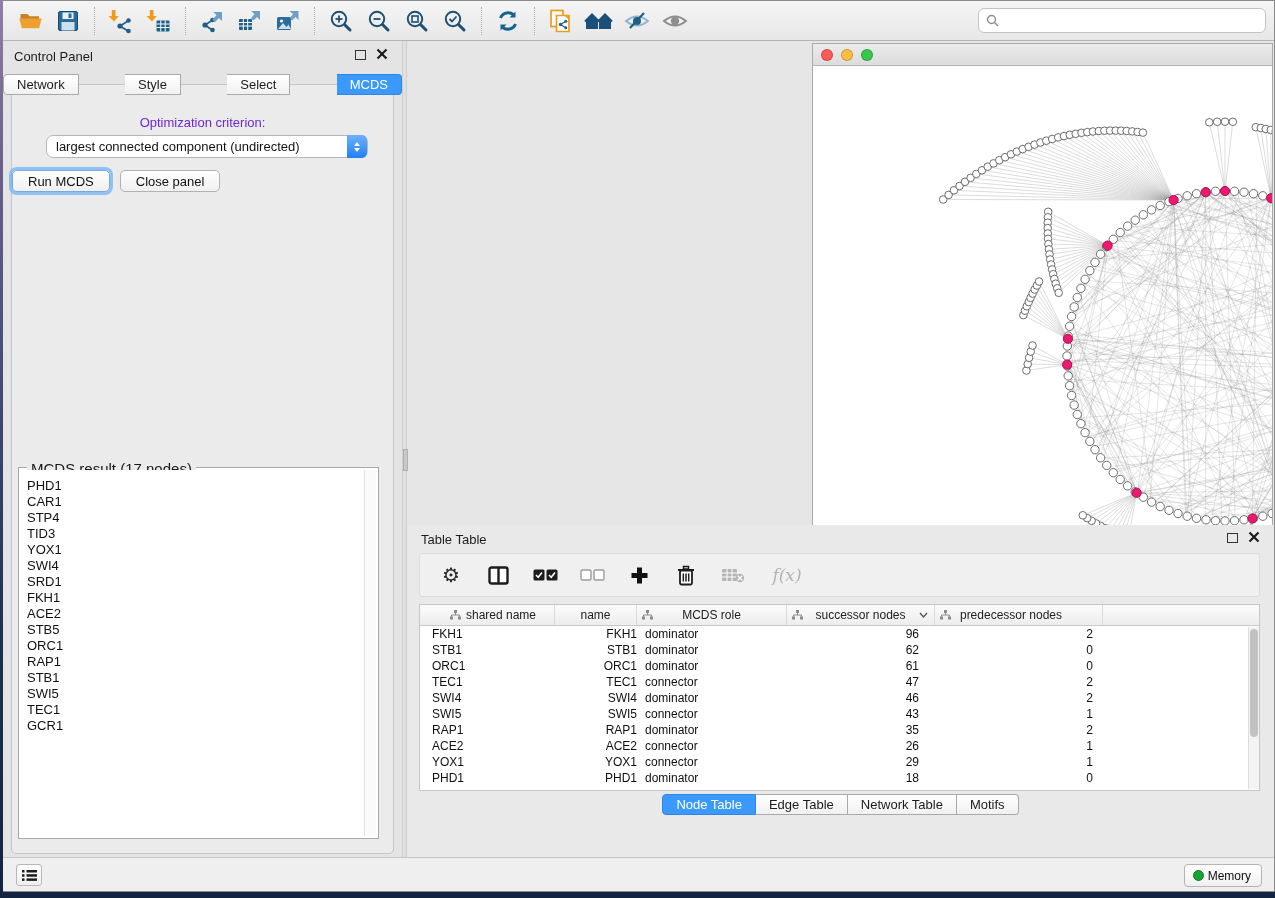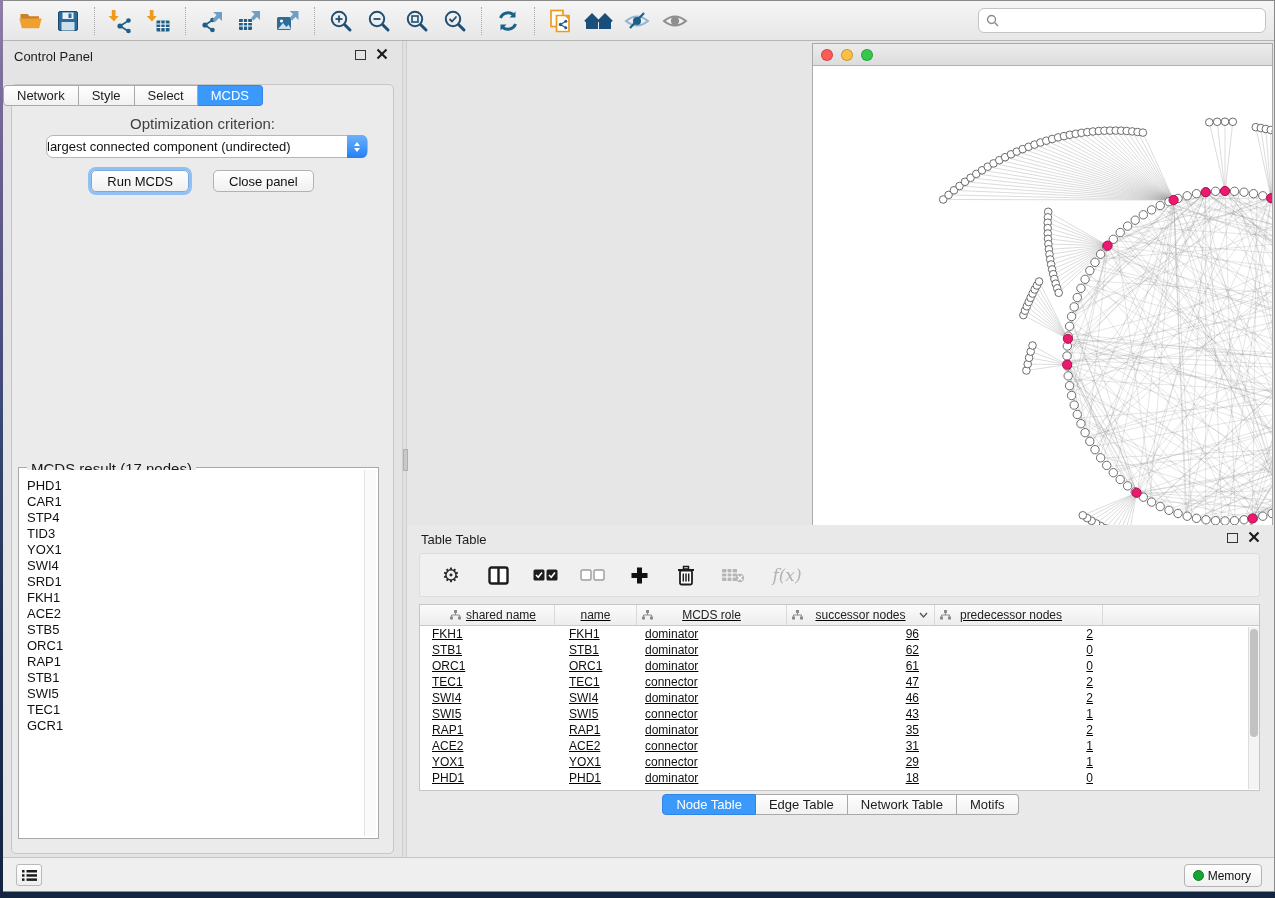--- a/index.html
+++ b/index.html
@@ -16,33 +16,33 @@
   .sep { width:1px; height:28px; border-left:1px dotted #a9a9a9; margin:0 7px; }
   .search { margin-left:auto; width:288px; height:25px; background:#fff; border:1px solid #c3c3c3; border-radius:6px; display:flex; align-items:center; padding:0 7px; }
   .search input { border:none; outline:none; flex:1; font-size:12px; background:transparent; margin-left:5px; }
 
   
   .cpanel { position:absolute; left:0; top:40px; width:399px; bottom:34px; background:#e4e4e4; }
   .cp-head { position:relative; height:28px; }
   .cp-title { position:absolute; left:11px; top:8px; font-size:13px; color:#1c1c1c; }
   .float-btn { position:absolute; top:9px; width:11px; height:10px; border:1.5px solid #333; background:transparent; cursor:pointer; }
   .close-btn { position:absolute; top:7px; width:13px; height:13px; cursor:pointer; }
-  .tabs { position:absolute; left:0; right:0; top:33px; display:flex; justify-content:flex-start; z-index:2;margin-top:11px; }
+  .tabs { position:absolute; left:0; right:0; top:33px; display:flex; justify-content:space-between; z-index:2; }
   .tab { height:21px; line-height:19px; padding:0 13px; font-size:13px; background:linear-gradient(#ffffff,#f1f1f1); border:1px solid #a9a9a9; border-left:none; color:#1c1c1c; cursor:pointer; }
   .tab:first-child { border-left:1px solid #a9a9a9; border-radius:4px 0 0 4px; }
   .tab:last-child { border-radius:0 4px 4px 0; }
   .tab.active { background:#3b99fc; border-color:#2f86e8; color:#fff; }
   .card { position:absolute; left:8px; right:8px; top:43px; bottom:3px; background:#ebebeb; border:1px solid #c6c6c6; border-radius:5px; }
-  .opt-label { position:absolute; left:0; right:0; top:30px; text-align:center; font-size:15px; color:#404040; }
-  .select { position:absolute; left:34px; top:50px; width:322px; height:23px; background:#fff; border:1px solid #b6b6b6; border-radius:7px; font-size:13px; color:#111; line-height:21px; cursor:pointer; }
+  .opt-label { position:absolute; left:0; right:0; top:30px; text-align:center; font-size:13px; color:#6d28d9; }
+  .select { position:absolute; left:34px; top:50px; width:322px; height:23px; background:#fff; border:1px solid #b6b6b6; border-radius:7px; font-size:13px; color:#111; line-height:21px; padding-left:9px; cursor:pointer; }
   .select .stepper { position:absolute; right:0; top:-1px; width:20px; height:23px; border-radius:0 5px 5px 0; background:linear-gradient(#6db1fb,#2280f4); display:flex; flex-direction:column; align-items:center; justify-content:center; gap:2px; }
   .select .stepper i { width:0; height:0; border-left:3.5px solid transparent; border-right:3.5px solid transparent; }
   .select .stepper i.up { border-bottom:4px solid #fff; }
   .select .stepper i.dn { border-top:4px solid #fff; }
-  .btnrow { position:absolute; left:0; right:0; top:85px; display:flex; justify-content:center; gap:24px; }
+  .btnrow { position:absolute; left:0; right:0; top:85px; display:flex; gap:10px; }
   .btn { height:22px; padding:0 15px; font-size:13px; color:#111; background:linear-gradient(#ffffff,#f0f0f0); border:1px solid #b2b2b2; border-radius:5px; cursor:pointer; }
   .btn.focused { box-shadow:0 0 0 3px rgba(106,174,248,.7); border-color:#7aa9e0; }
   .groupbox { position:absolute; left:6px; right:14px; top:382px; height:372px; border:1px solid #a8a8a8; background:#fff; }
   .legend { position:absolute; top:-8px; left:8px; background:#ebebeb; padding:0 4px; font-size:15px; color:#1a1a1a; }
   .mcds-list { position:absolute; inset:2px; background:#fff; overflow:hidden; padding-top:8px; }
   .mcds-item { font-size:13px; line-height:16px; padding-left:6px; color:#111; }
   .list-scroll { position:absolute; top:2px; bottom:2px; right:2px; width:12px; background:#fafafa; border-left:1px solid #e3e3e3; }
 
   
   .divider-v { position:absolute; left:399px; top:40px; width:5px; bottom:34px; background:#e0e0e0; border-left:1px solid #cfcfcf; border-right:1px solid #cfcfcf; }
@@ -64,27 +64,27 @@
   svg.graph circle.node { fill:#fff; stroke:#6c6c6c; stroke-width:1; }
   svg.graph circle.pink { fill:#ec1a6e; stroke:#b30d55; stroke-width:1; }
 
   
   .tpanel { position:absolute; left:404px; right:0; top:524px; bottom:34px; background:#e9e9e9; }
   .tp-title { position:absolute; left:14px; top:7px; font-size:13px; color:#1c1c1c; }
   .ttoolbar { position:absolute; left:12px; right:14px; top:28px; height:44px; background:#f0f0f0; border:1px solid #dcdcdc; border-radius:3px; display:flex; align-items:center; padding-left:16px; gap:17px; }
   .ticon { width:30px; height:30px; border:none; background:transparent; display:flex; align-items:center; justify-content:center; cursor:pointer; }
   .gear-glyph { font-size:20px; color:#2b2b2b; line-height:1; }
   .fx-glyph { font-family:"DejaVu Serif", serif; font-style:italic; font-size:17px; color:#b2b2b2; }
-  .ntable { position:absolute; left:12px; right:14px; top:79px; height:187px; background:#fff; border:1px solid #c6c6c6;text-decoration:underline; }
+  .ntable { position:absolute; left:12px; right:14px; top:79px; height:187px; background:#fff; border:1px solid #c6c6c6; }
   .thead { display:flex; height:21px; background:linear-gradient(#fbfbfb,#ededed); border-bottom:1px solid #c9c9c9; font-size:12px; color:#222; }
   .hcell { position:relative; display:flex; align-items:center; justify-content:center; border-right:1px solid #d9d9d9; gap:5px; }
   .trow { display:flex; height:16px; line-height:16px; font-size:12px; color:#101010; }
   .tcell { overflow:hidden; white-space:nowrap; }
   .c-shared { width:135px; padding-left:12px; }
-  .c-name  { width:82px;  padding-left:14px; }
+  .c-name  { width:82px;  padding-left:14px;text-align:right; }
   .c-role  { width:150px; padding-left:8px; }
   .c-succ  { width:148px; text-align:right; padding-right:16px; }
   .c-pred  { width:168px; text-align:right; padding-right:10px; }
   .c-fill  { flex:1; }
   .tscroll { position:absolute; right:0; top:22px; bottom:1px; width:11px; background:#f4f4f4; border-left:1px solid #ddd; }
   .tscroll .thumb { position:absolute; left:1px; right:1px; top:2px; height:108px; background:#c2c2c2; border-radius:5px; }
   .bottom-tabs { position:absolute; left:0; right:0; top:269px; display:flex; justify-content:center; }
 
   
   .statusbar { position:absolute; left:0; right:0; bottom:0; height:34px; background:#efefef; border-top:1px solid #c5c5c5; }
@@ -1268,21 +1268,21 @@
             <div class="tcell c-name">RAP1</div>
             <div class="tcell c-role">dominator</div>
             <div class="tcell c-succ">35</div>
             <div class="tcell c-pred">2</div>
             <div class="tcell c-fill"></div>
           </div>
           <div class="trow">
             <div class="tcell c-shared">ACE2</div>
             <div class="tcell c-name">ACE2</div>
             <div class="tcell c-role">connector</div>
-            <div class="tcell c-succ">31</div>
+            <div class="tcell c-succ">26</div>
             <div class="tcell c-pred">1</div>
             <div class="tcell c-fill"></div>
           </div>
           <div class="trow">
             <div class="tcell c-shared">YOX1</div>
             <div class="tcell c-name">YOX1</div>
             <div class="tcell c-role">connector</div>
             <div class="tcell c-succ">29</div>
             <div class="tcell c-pred">1</div>
             <div class="tcell c-fill"></div>

